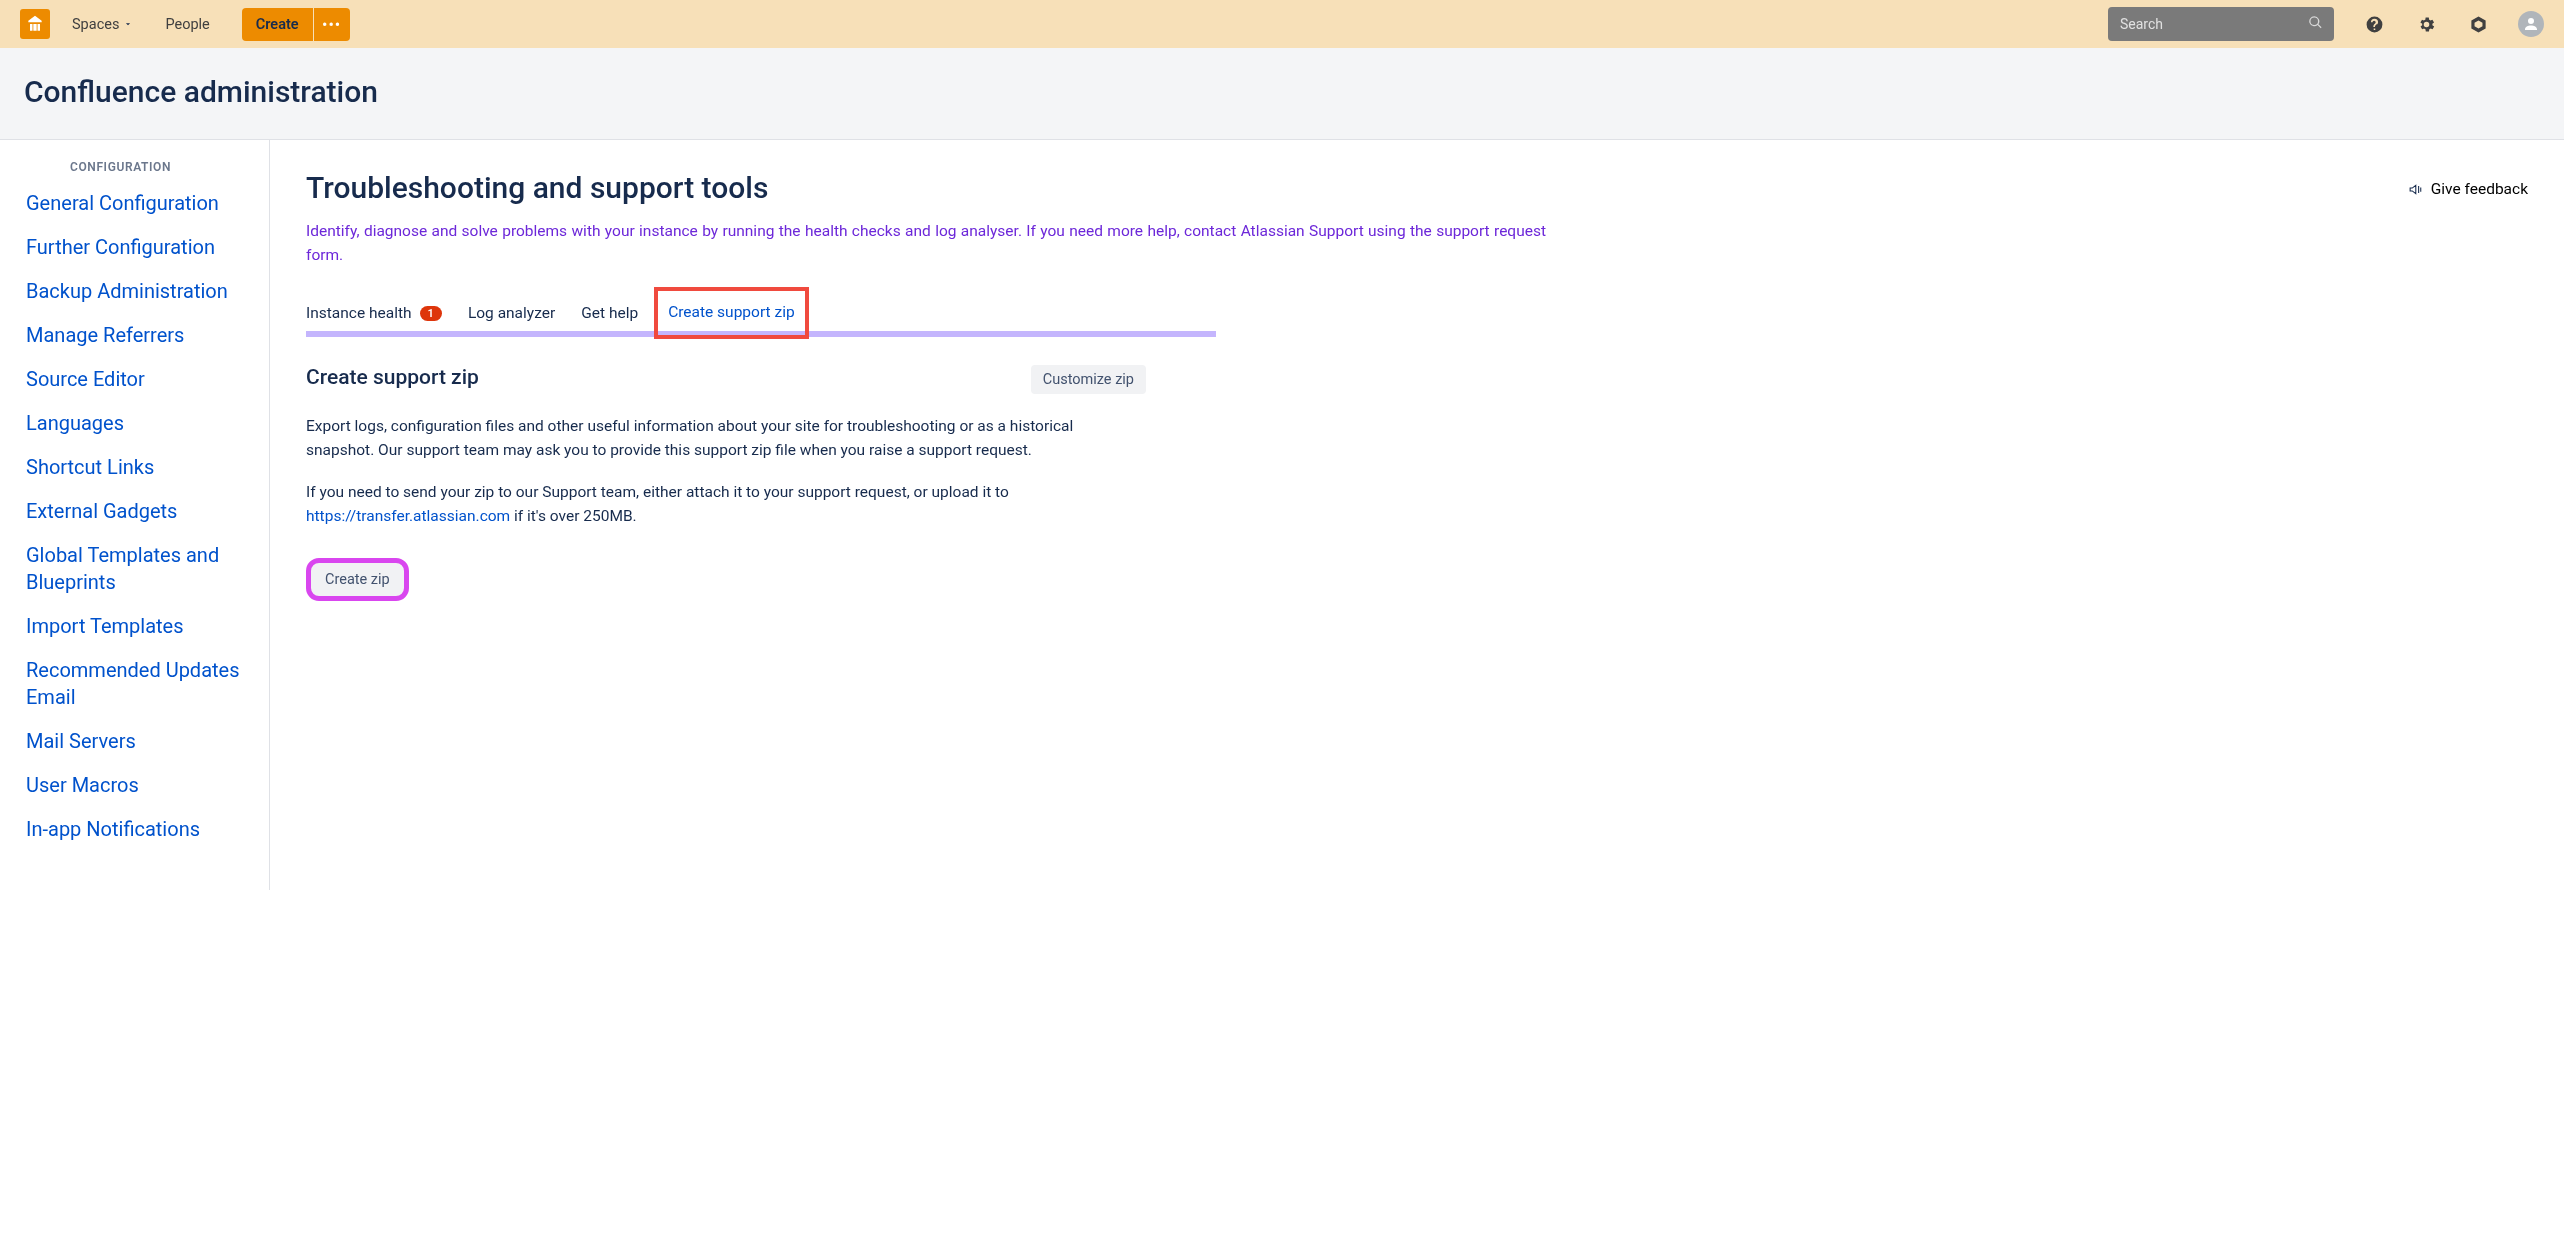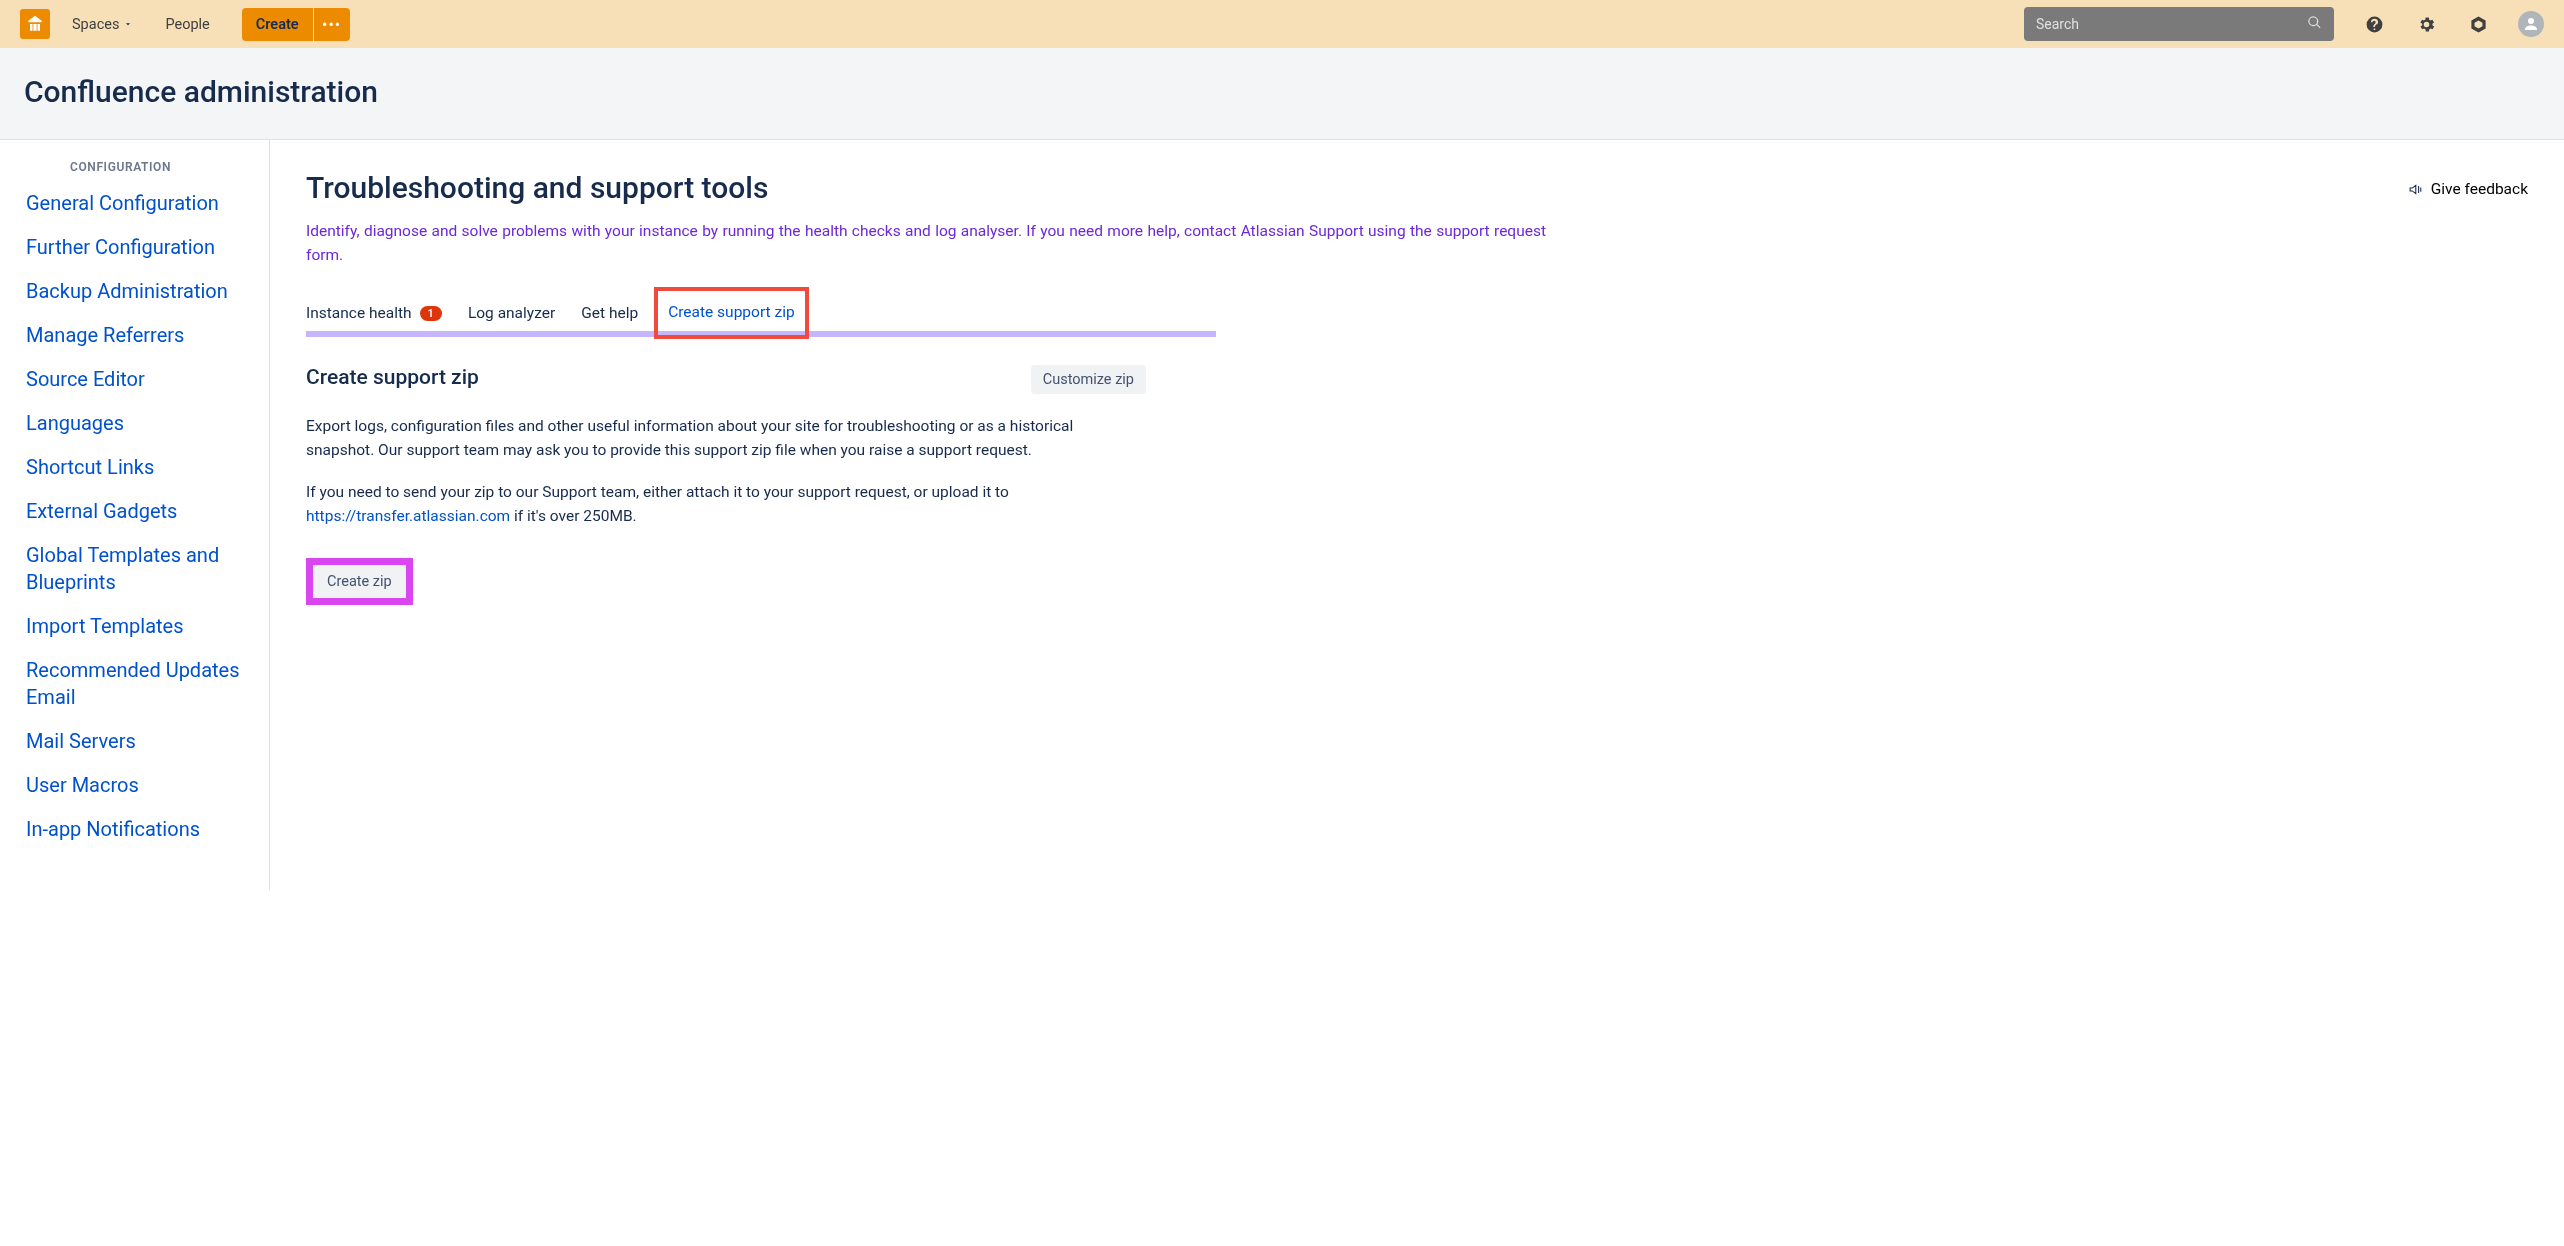--- a/index.html
+++ b/index.html
@@ -25,21 +25,21 @@
       border-radius: 4px 0 0 4px; font-size: 14.5px; cursor: pointer;
     }
     .btn-create-more {
       background: #ed8b00; width: 36px; height: 33px;
       display: inline-flex; align-items: center; justify-content: center;
       border-radius: 0 4px 4px 0; margin-left: 1px; cursor: pointer;
     }
     .btn-create-more span { color: #fff; font-size: 16px; letter-spacing: 1px; }
     .spacer { flex: 1; }
     .search {
-      background: #7a7a7a; height: 32px; width: 310px;
+      background: #7a7a7a; height: 32px; width: 226px;
       border-radius: 4px; display: flex; align-items: center;
       padding: 17px 12px; gap: 10px;
     }
     .search input {
       flex: 1; background: transparent; border: none; outline: none;
       color: #e0e0e0; font-size: 14px;
     }
     .search input::placeholder { color: #e0e0e0; }
     .search-icon svg { fill: #d9d9d9; width: 15px; height: 15px; }
     .hdr-icon {
@@ -114,22 +114,22 @@
       display: flex; justify-content: space-between; align-items: flex-start;
       max-width: 840px; margin-bottom: 20px;
     }
     .section-head h2 { font-size: 21px; font-weight: 500; color: #172b4d; }
     .btn-light {
       background: #f1f2f4; color: #42526e; font-size: 14.5px;
       padding: 6px 12px; border-radius: 4px; cursor: pointer; border: none;
     }
     .btn-highlight {
       background: #f1f2f4; color: #42526e; font-size: 14.5px;
-      padding: 8px 14px; border-radius: 0;
-      border: 7px solid #d946ef; cursor: pointer;
+      padding: 8px 14px; border-radius: 13px;
+      border: 5px solid #d946ef; cursor: pointer;
     }
     .para { max-width: 820px; color: #172b4d; font-size: 15.5px; line-height: 1.55; margin-bottom: 18px; }
     .para a { color: #0052cc; text-decoration: none; }
 
     .app-row {
       display: flex; align-items: center; max-width: 840px;
       margin-top: 30px; gap: 20px;
     }
     .app-name { font-size: 19px; color: #172b4d; margin-bottom:10px; }
     .app-left { flex: 1; }

